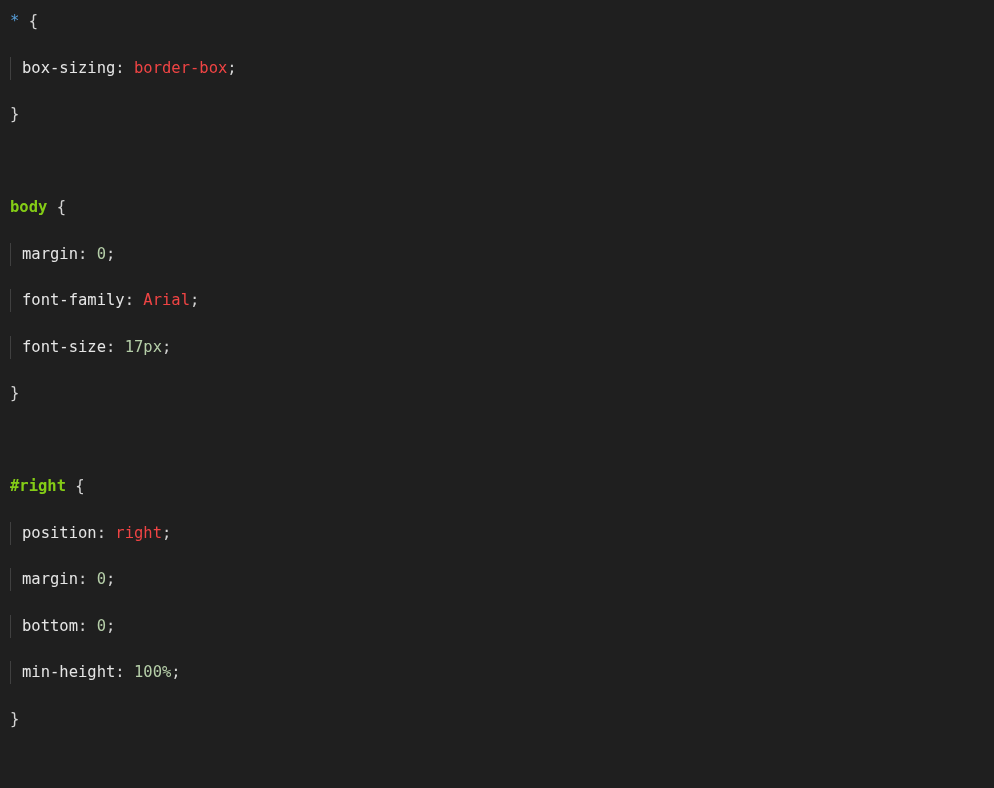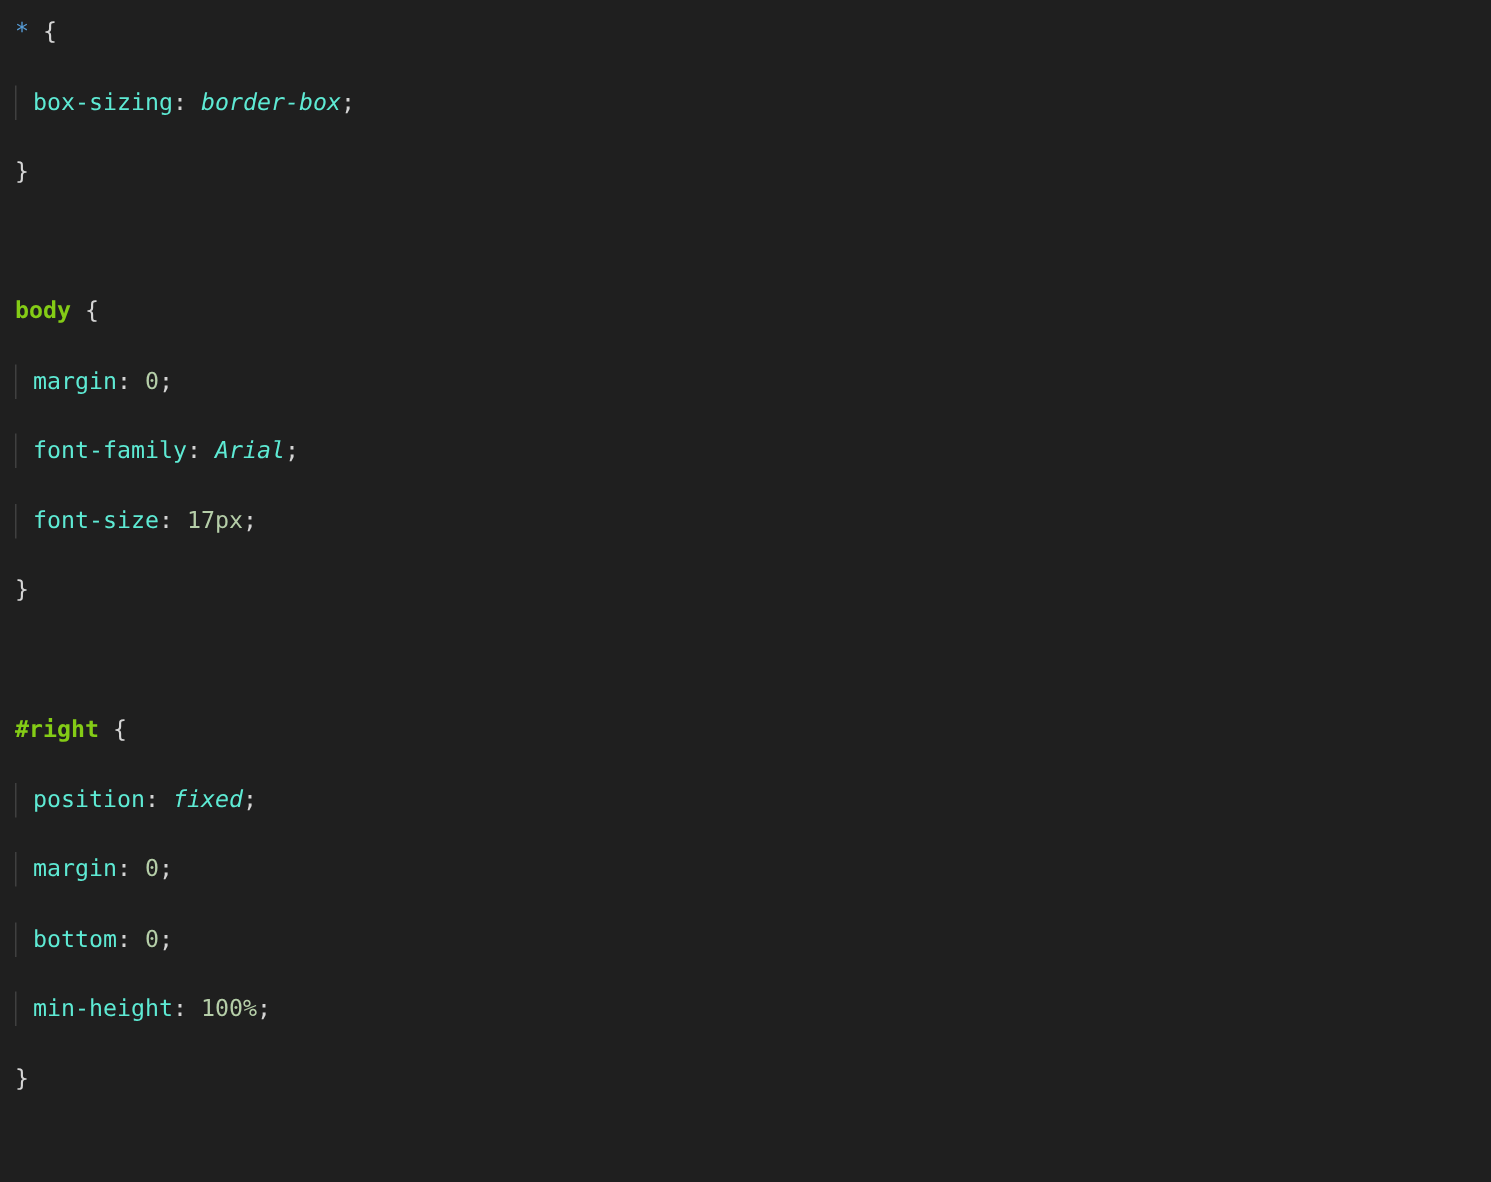--- a/index.html
+++ b/index.html
@@ -19,40 +19,40 @@
     white-space: pre;
   }
   
   .ind {
     border-left: 1px solid #404040;
     padding-left: 11px; 
     display: inline-block;
   }
   .sel   { color: #84cc16; font-weight: bold; }    
   .punc  { color: #d4d4d4; }
-  .prop  { color: #5eead4; }    
-  .kw    { color: #5eead4; font-style: italic; }    
+  .prop  { color: #e5e5e5; }    
+  .kw    { color: #ef4444; }    
   .num   { color: #b5cea8; }
   .star  { color: #569cd6; }
 </style>
 </head>
 <body>
 
 <pre><div class="line"><span class="star">*</span> <span class="punc">{</span></div>
 <div class="line"><span class="ind"><span class="prop">box-sizing</span><span class="punc">:</span> <span class="kw">border-box</span><span class="punc">;</span></span></div>
 <div class="line"><span class="punc">}</span></div>
 <div class="line"> </div>
 <div class="line"><span class="sel">body</span> <span class="punc">{</span></div>
 <div class="line"><span class="ind"><span class="prop">margin</span><span class="punc">:</span> <span class="num">0</span><span class="punc">;</span></span></div>
 <div class="line"><span class="ind"><span class="prop">font-family</span><span class="punc">:</span> <span class="kw">Arial</span><span class="punc">;</span></span></div>
 <div class="line"><span class="ind"><span class="prop">font-size</span><span class="punc">:</span> <span class="num">17px</span><span class="punc">;</span></span></div>
 <div class="line"><span class="punc">}</span></div>
 <div class="line"> </div>
 <div class="line"><span class="sel">#right</span> <span class="punc">{</span></div>
-<div class="line"><span class="ind"><span class="prop">position</span><span class="punc">:</span> <span class="kw">fixed</span><span class="punc">;</span></span></div>
+<div class="line"><span class="ind"><span class="prop">position</span><span class="punc">:</span> <span class="kw">right</span><span class="punc">;</span></span></div>
 <div class="line"><span class="ind"><span class="prop">margin</span><span class="punc">:</span> <span class="num">0</span><span class="punc">;</span></span></div>
 <div class="line"><span class="ind"><span class="prop">bottom</span><span class="punc">:</span> <span class="num">0</span><span class="punc">;</span></span></div>
 <div class="line"><span class="ind"><span class="prop">min-height</span><span class="punc">:</span> <span class="num">100%</span><span class="punc">;</span></span></div>
 <div class="line"><span class="punc">}</span></div>
 
 
 
 
 
 

